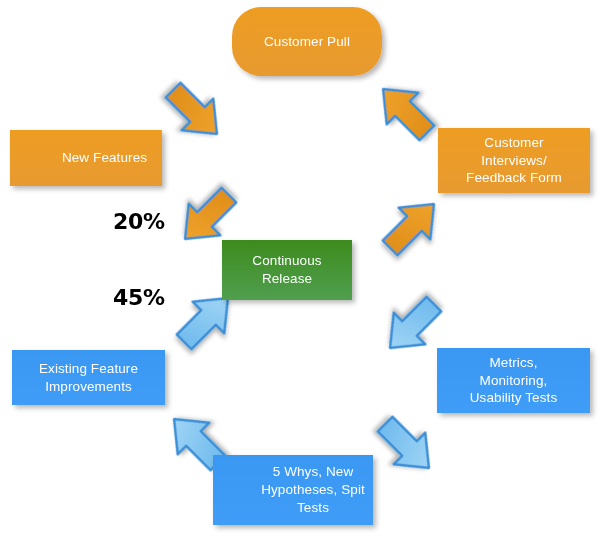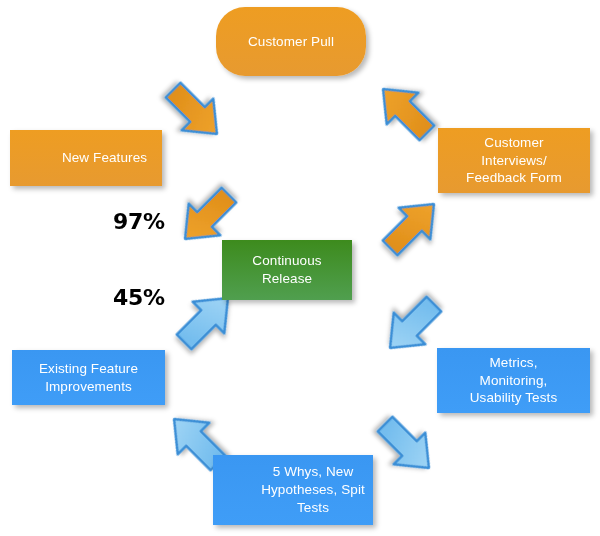--- a/index.html
+++ b/index.html
@@ -41,21 +41,21 @@
     background: linear-gradient(180deg, #ee9d22 0%, #e79a30 100%);
   }
   .node.green {
     background: linear-gradient(180deg, #3d8b1d 0%, #509f4f 100%);
   }
   .node.blue {
     background: linear-gradient(180deg, #3a97f2 0%, #3f9df7 100%);
   }
 
   
-  #node-customer-pull        { left:216px; top:7px;   width:150px; height:69px;border-radius:29px; }
+  #node-customer-pull        { left:232px; top:7px;   width:150px; height:69px;border-radius:29px; }
   #node-new-features         { left:10px;  top:130px; width:152px; height:56px;padding-left:37px; }
   #node-customer-interviews  { left:438px; top:128px; width:152px; height:65px; }
   #node-continuous-release   { left:222px; top:240px; width:130px; height:60px; }
   #node-existing-feature     { left:12px;  top:350px; width:153px; height:55px; }
   #node-metrics              { left:437px; top:348px; width:153px; height:65px; }
   #node-five-whys            { left:213px; top:455px; width:160px; height:70px;padding-left:40px; }
 
   
   .pct {
     position: absolute;
@@ -246,16 +246,16 @@
   </div>
 
   <div class="node blue" id="node-metrics">
     <span class="label">Metrics,<br>Monitoring,<br>Usability Tests</span>
   </div>
 
   <div class="node blue" id="node-five-whys">
     <span class="label">5 Whys, New<br>Hypotheses, Spit<br>Tests</span>
   </div>
 
-  <div class="pct" id="pct-20">97%</div>
+  <div class="pct" id="pct-20">20%</div>
   <div class="pct" id="pct-80">45%</div>
 
 </div>
 
 </body></html>

